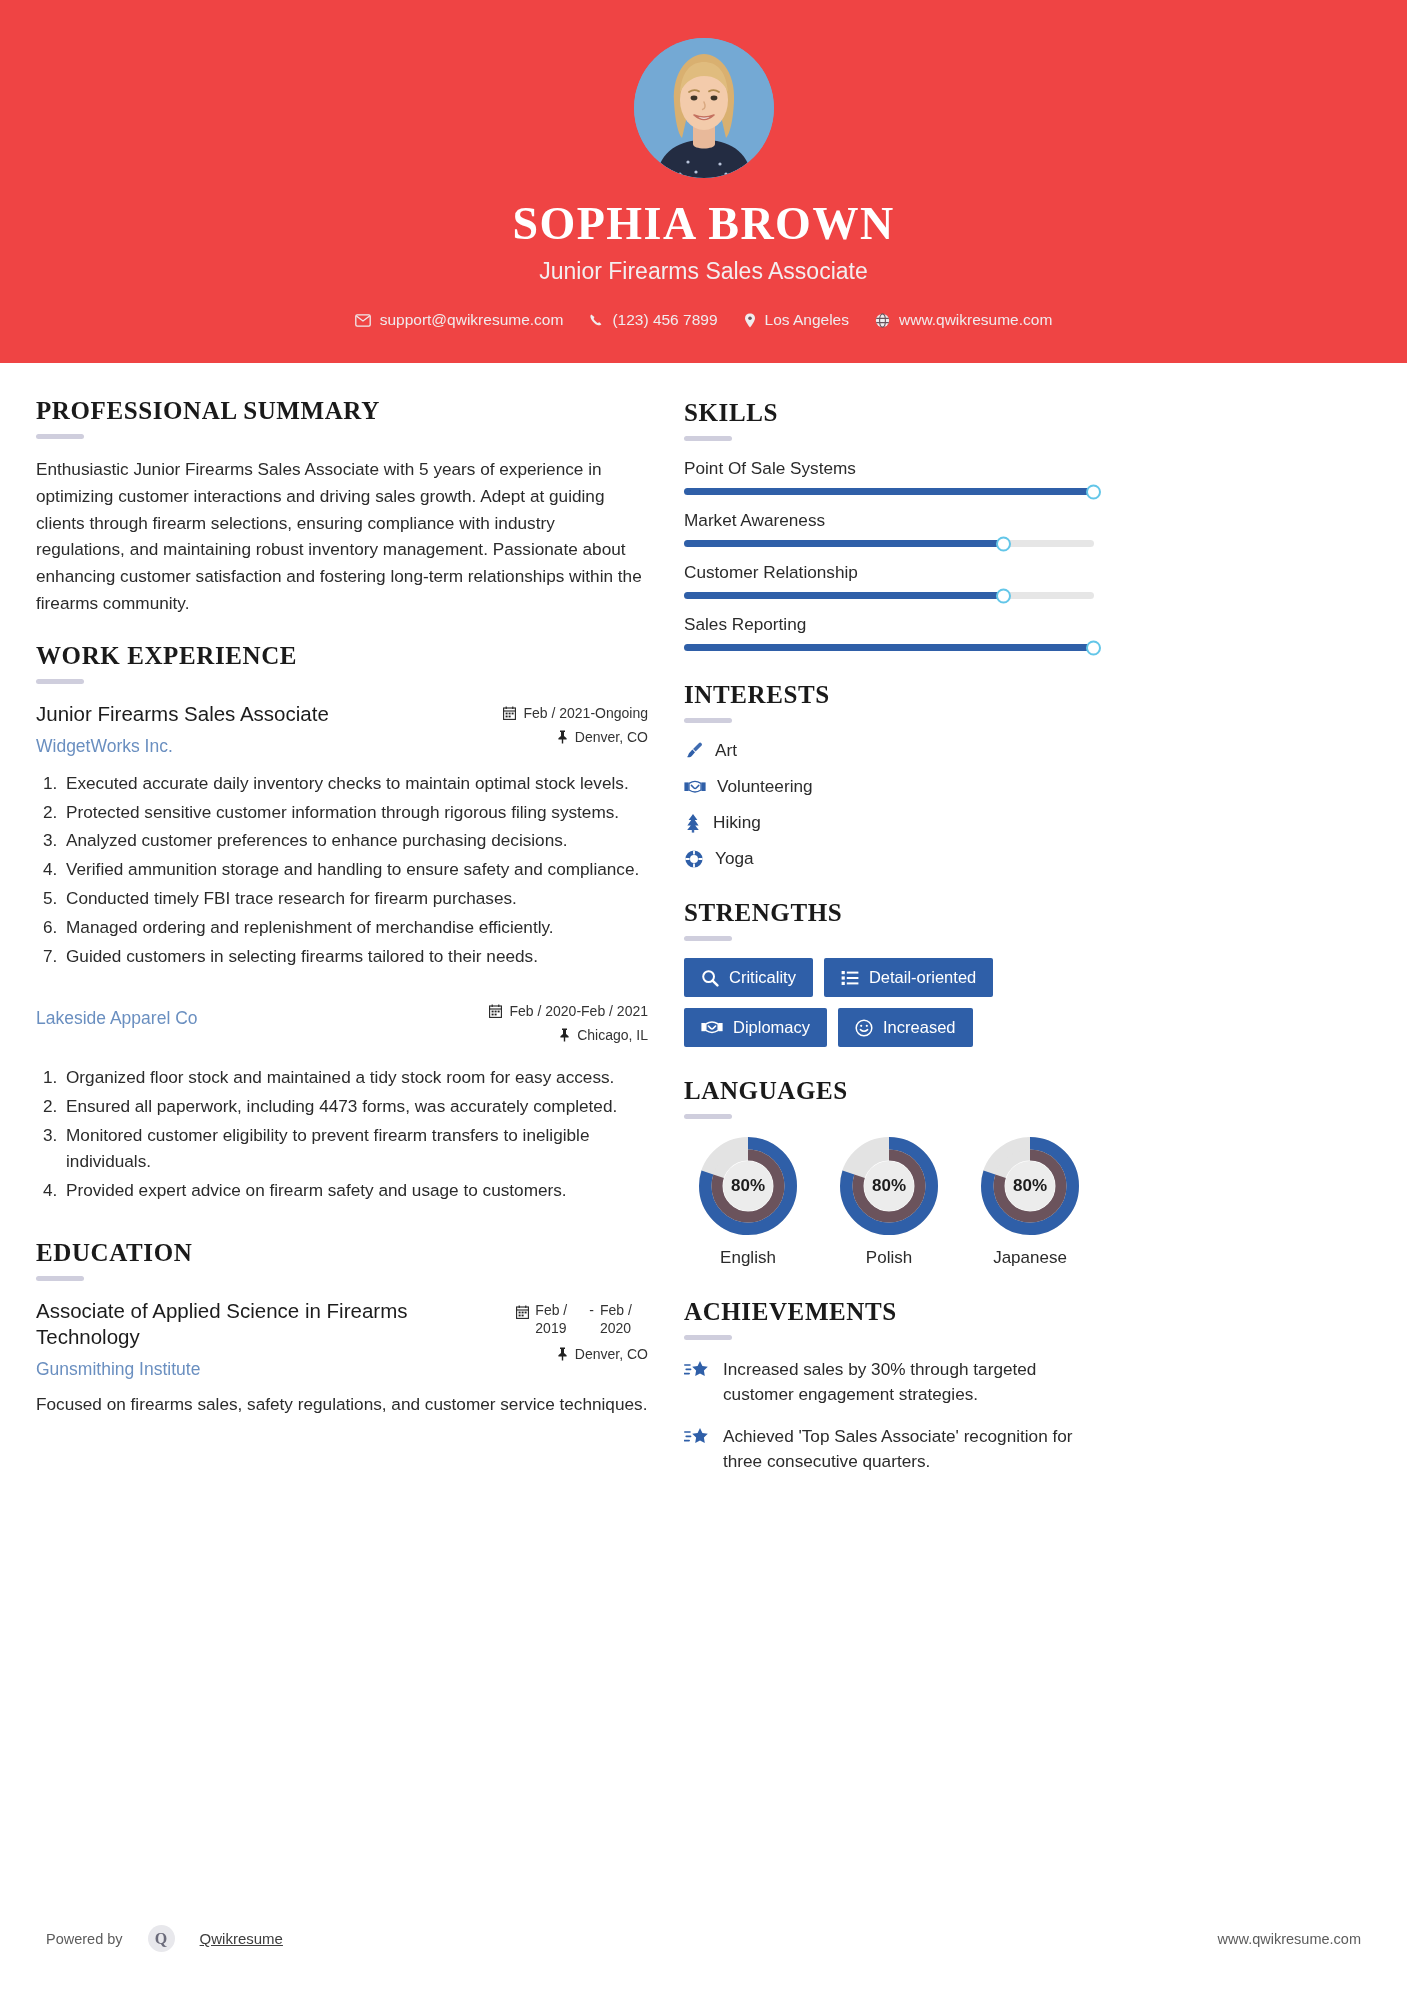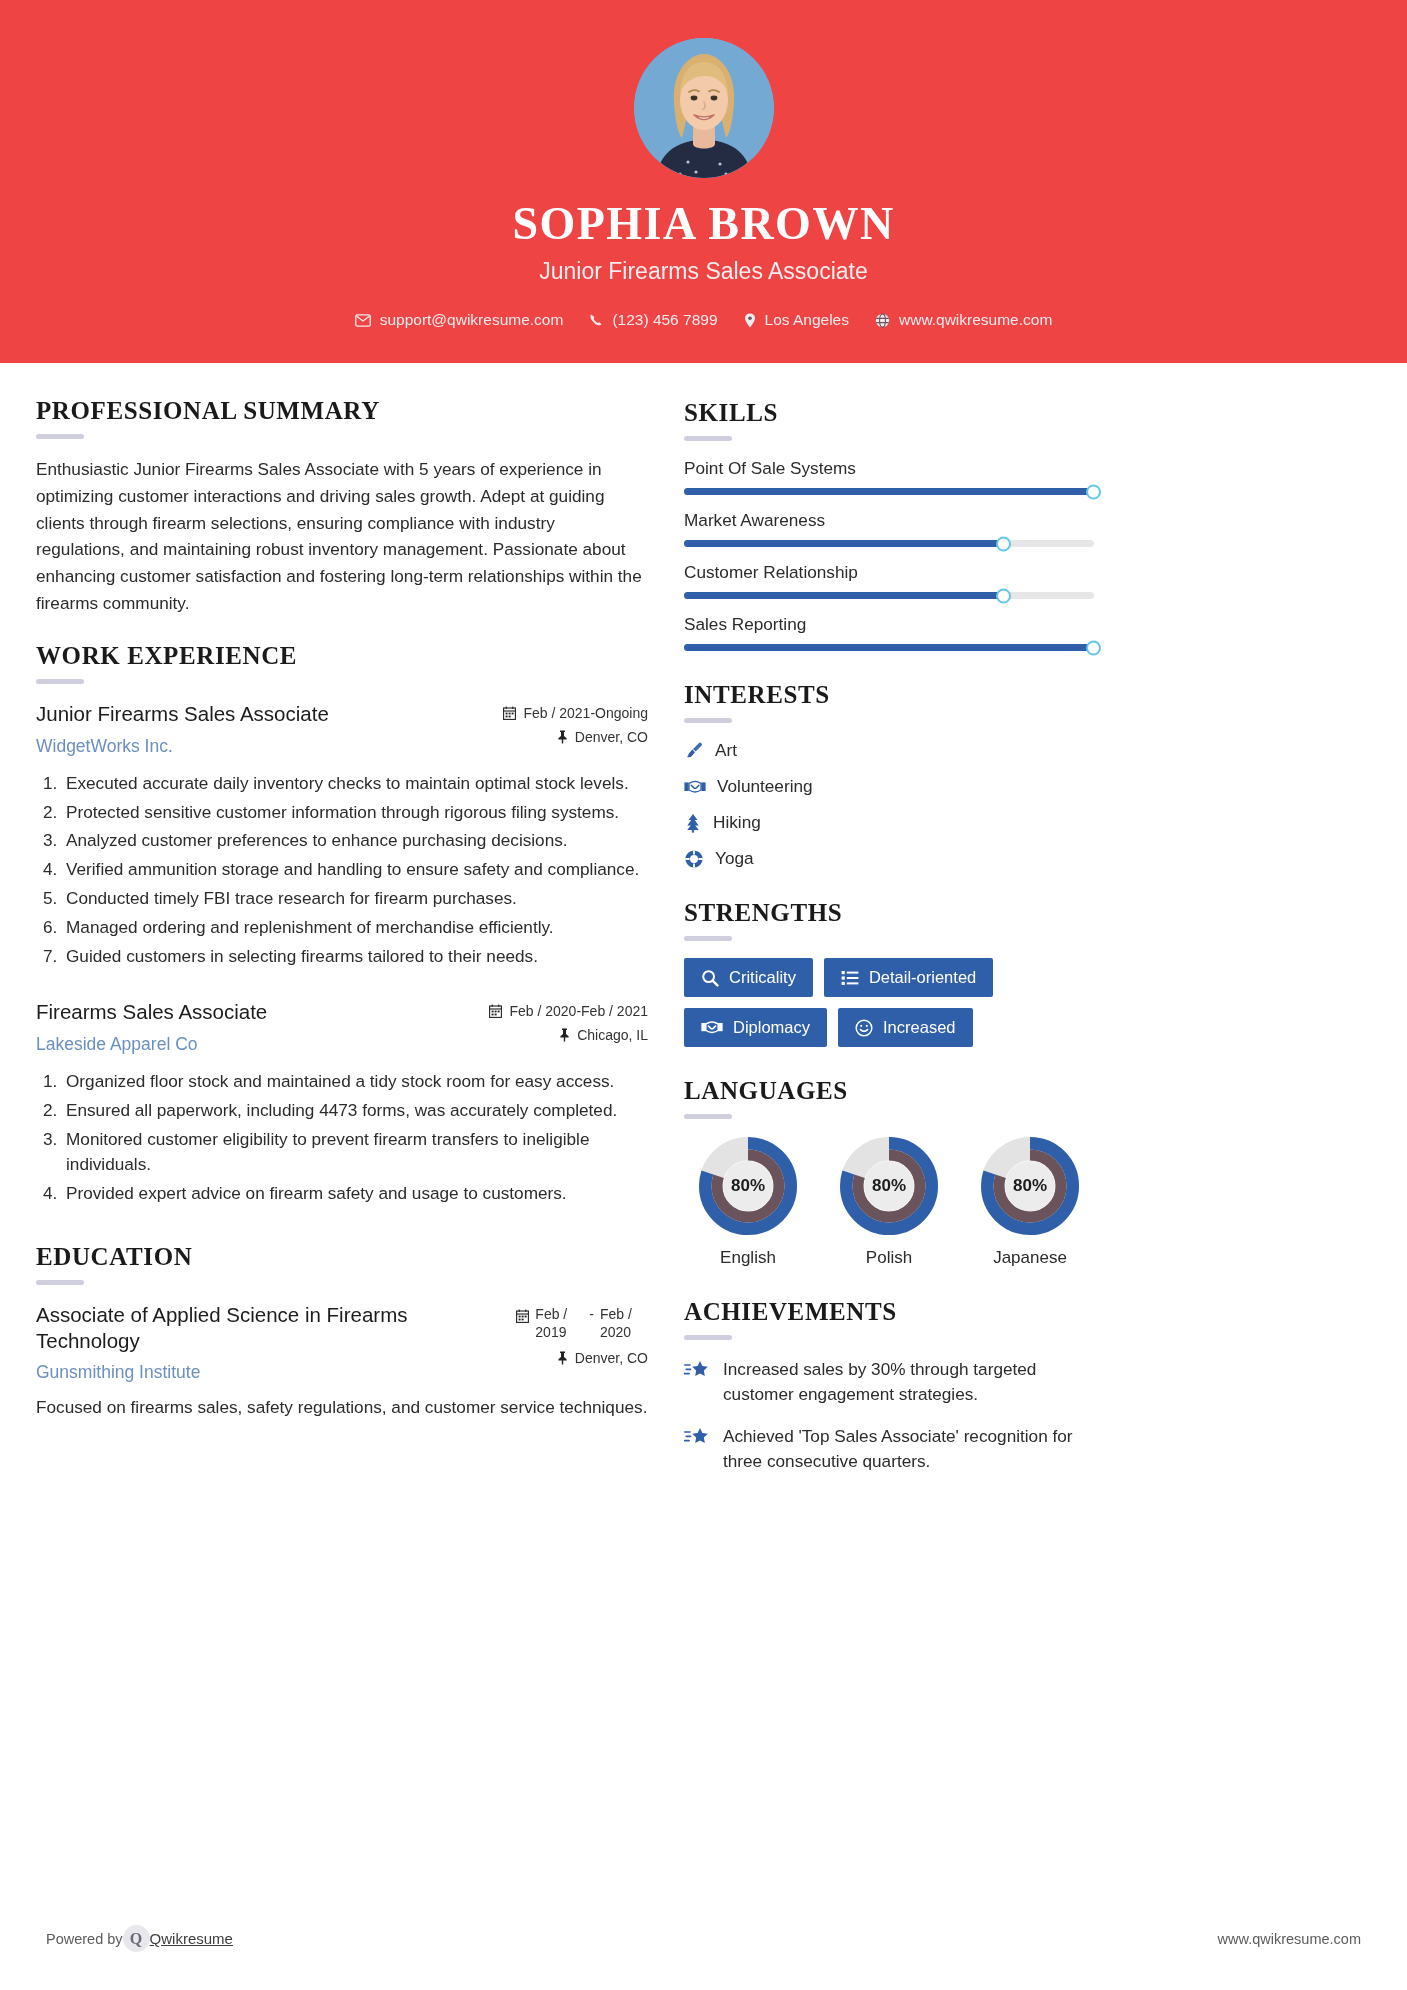--- a/index.html
+++ b/index.html
@@ -264,21 +264,21 @@
     position: absolute;
     left: 0; right: 0;
     bottom: 38px;
     display: flex;
     justify-content: space-between;
     align-items: center;
     padding: 0 46px;
     font-size: 14.5px;
     color: #5c5c5c;
   }
-  .footer-left { display: flex; align-items: center; gap: 0; }
+  .footer-left { display: flex; align-items: center; gap: 25px; }
   .brand-mark {
     width: 27px; height: 27px;
     border-radius: 50%;
     background: #e8e8ec;
     color: #6b6b7a;
     display: flex; align-items: center; justify-content: center;
     font-family: "Liberation Serif", serif;
     font-size: 16px;
     font-weight: bold;
   }
@@ -425,21 +425,20 @@
             <li>Verified ammunition storage and handling to ensure safety and compliance.</li>
             <li>Conducted timely FBI trace research for firearm purchases.</li>
             <li>Managed ordering and replenishment of merchandise efficiently.</li>
             <li>Guided customers in selecting firearms tailored to their needs.</li>
           </ol>
         </div>
 
         <div class="entry" style="margin-top:30px;">
           <div class="entry-top">
             <div class="entry-headings">
-              <div class="entry-role">Firearms Sales Associate</div>
               <div class="entry-org">Lakeside Apparel Co</div>
             </div>
             <div class="entry-meta">
               <div class="meta-line">
                 <span>
                   <svg width="13" height="14" viewBox="0 0 13 14">
                       <rect x="0.6" y="2" width="11.8" height="11.4" fill="none" stroke="#222" stroke-width="1.1"></rect>
                       <path d="M0.6 5 H12.4" stroke="#222" stroke-width="1.1"></path>
                       <path d="M3.2 0.6 V3 M9.8 0.6 V3" stroke="#222" stroke-width="1.1"></path>
                       <rect x="2.6" y="6.6" width="2" height="1.8" fill="#222"></rect>

